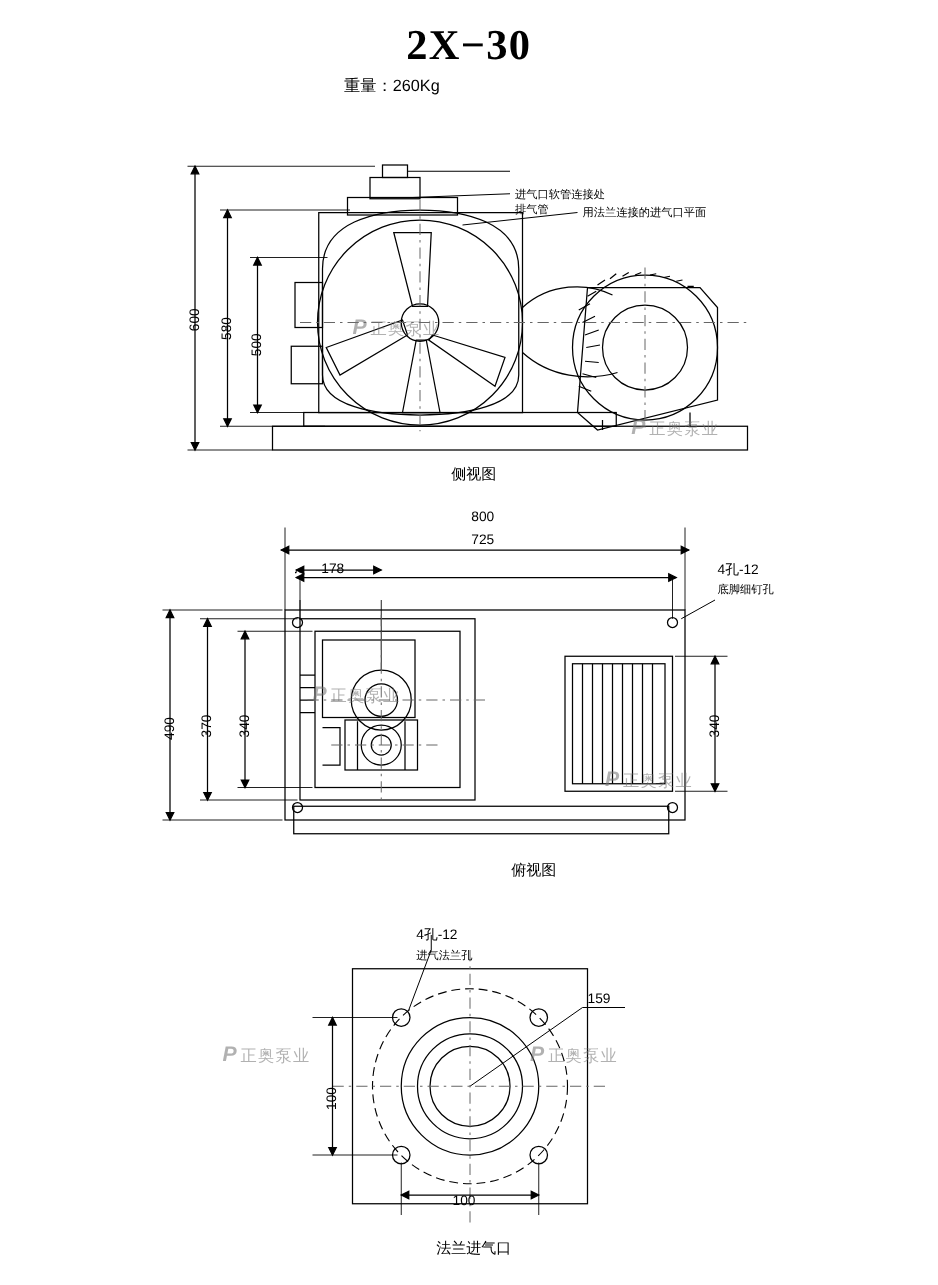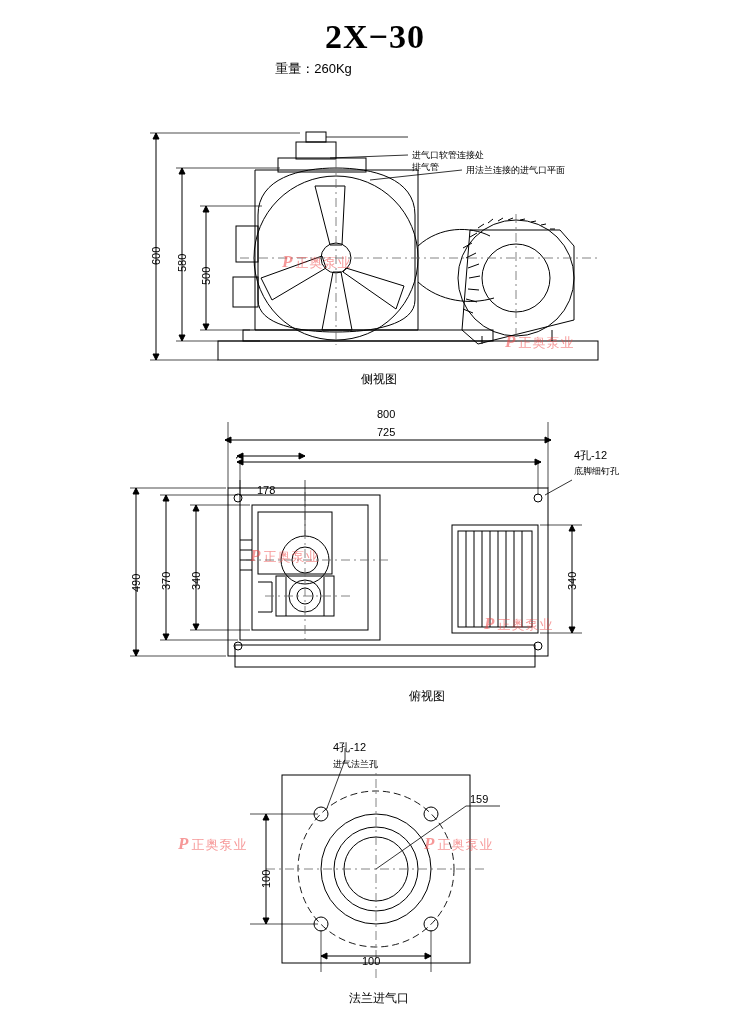--- a/index.html
+++ b/index.html
@@ -62,24 +62,24 @@
     position: absolute;
     font-size: 12px;
     width: 750px;
     text-align: center;
     left: 4px;
   }
   
   .wm {
     position: absolute;
     font-size: 13px;
-    color: #ef4444;
+    color: #737373;
     opacity: .55;
     white-space: nowrap;
-    font-family: Liberation Serif, serif;
+    font-family: Liberation Sans, sans-serif;
     letter-spacing: 1px;
   }
   .wm .p {
     font-size: 17px;
     font-weight: bold;
     font-style: italic;
     margin-right: 2px;
   }
   svg { position: absolute; overflow: visible; }
 </style>
@@ -258,21 +258,21 @@
       <path d="M569 227 L572 233 L575 227 Z" fill="#000"></path>
 
       <path d="M305 92 L305 240" stroke="#666" stroke-dasharray="9 4 2 4" stroke-width="0.8"></path>
       <path d="M246 160 L392 160" stroke="#666" stroke-dasharray="9 4 2 4" stroke-width="0.8"></path>
       <path d="M265 196 L350 196" stroke="#666" stroke-dasharray="9 4 2 4" stroke-width="0.8"></path>
     </g>
   </svg>
 
   <div class="lbl" style="left:377px; top:408px;">800</div>
   <div class="lbl" style="left:377px; top:426px;">725</div>
-  <div class="lbl" style="left:257px; top:449px;margin-top:35px;">178</div>
+  <div class="lbl" style="left:257px; top:449px;">178</div>
   <div class="dim-v" style="left:130px; top:592px;">490</div>
   <div class="dim-v" style="left:160px; top:590px;">370</div>
   <div class="dim-v" style="left:190px; top:590px;">340</div>
   <div class="dim-v" style="left:566px; top:590px;">340</div>
 
   <div class="lbl-sm" style="left:574px; top:448px; font-size:11px;">4孔-12</div>
   <div class="lbl-sm" style="left:574px; top:465px;">底脚细钉孔</div>
 
   <div class="caption" style="top:688px;padding-left:48px;">俯视图</div>
 

